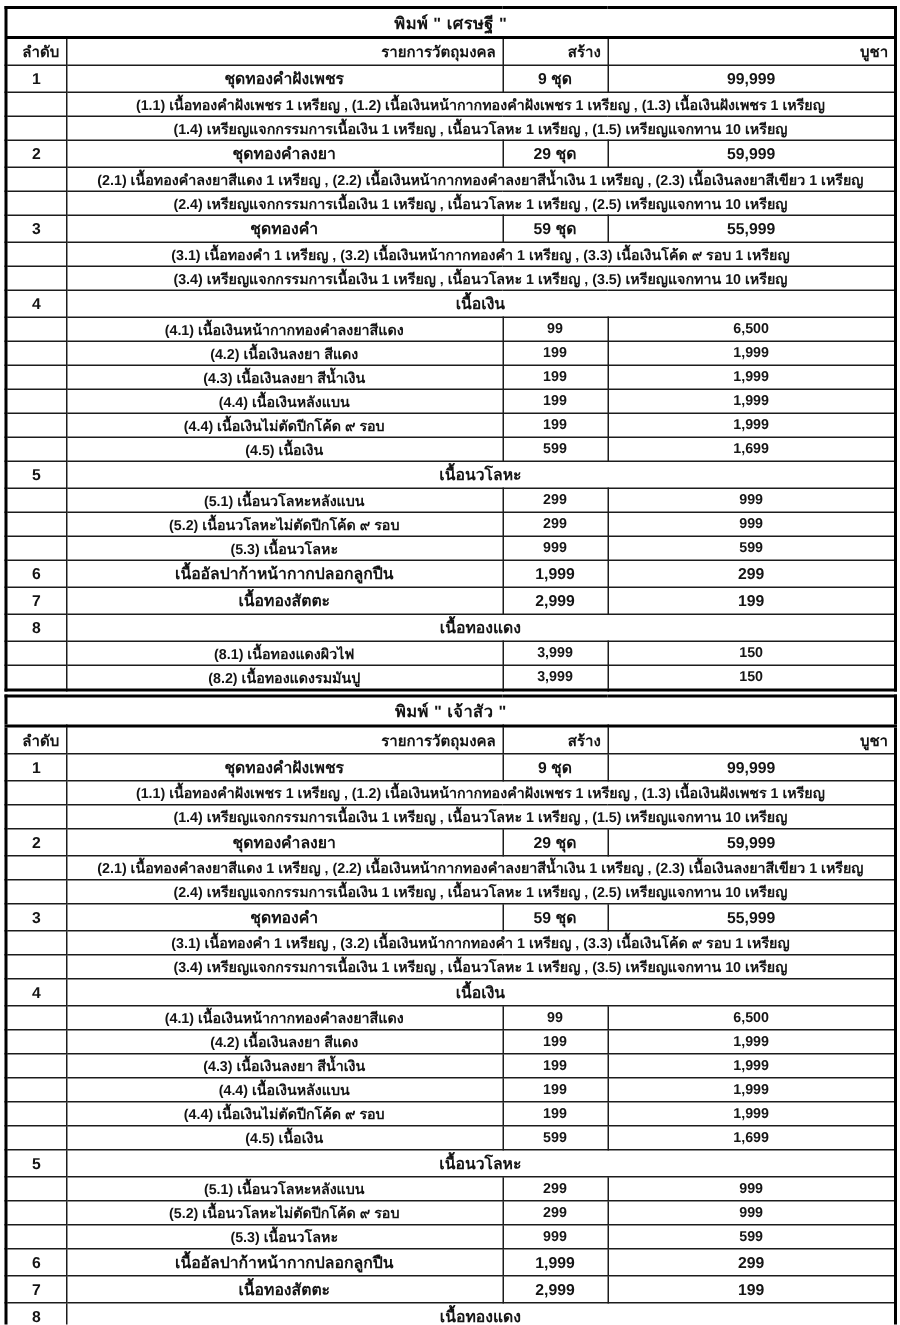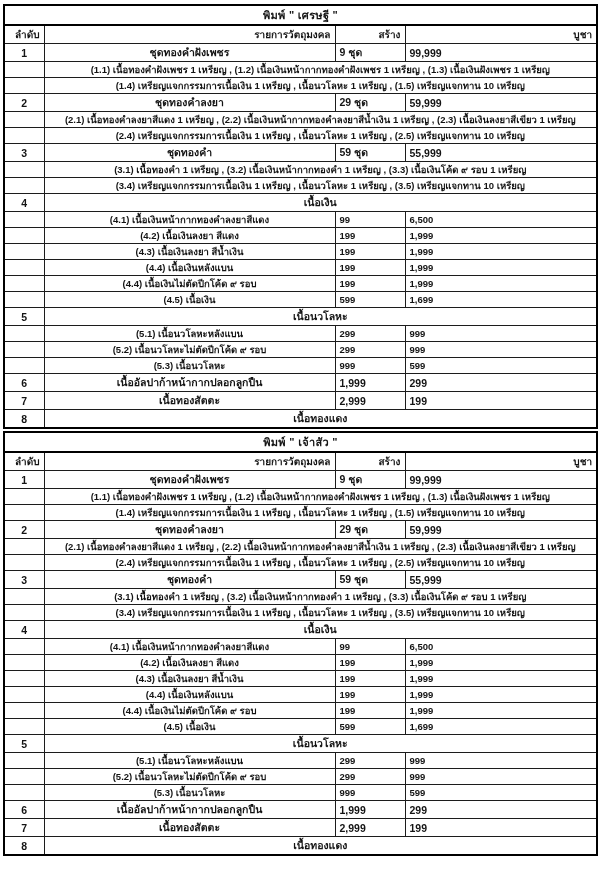--- a/index.html
+++ b/index.html
@@ -24,21 +24,21 @@
   tr.row-title td{
     text-align:center;height:17px;font-size:11px;letter-spacing:.3px;
     border-bottom:2px solid #000;
   }
   tr.row-header td{text-align:right;height:17px;font-size:10px;}
   tr.row-main td{height:17px;font-size:10.5px;}
   tr.row-group td{height:15px;font-size:10.5px;}
   tr.row-detail td{height:12px;font-size:9.5px;}
   td.c-no{text-align:center;}
   td.c-name{text-align:center;}
-  td.c-num{text-align:left;}
+  td.c-num{text-align:center;}
 </style>
 </head>
 <body>
 
 <div class="page">
     <table class="doc-table">
       <colgroup>
         <col style="width: 40px;">
         <col style="width: 291px;">
         <col style="width: 70px;">
@@ -167,20 +167,32 @@
         <tr class="row-main">
           <td class="c-no">7</td>
           <td class="c-name">เนื้อทองสัตตะ</td>
           <td class="c-num">2,999</td>
           <td class="c-num">199</td>
         </tr>
         <tr class="row-group">
           <td class="c-no">8</td>
           <td class="c-name" colspan="3">เนื้อทองแดง</td>
         </tr>
+        <tr class="row-detail">
+          <td class="c-no"></td>
+          <td class="c-name">(8.1) เนื้อทองแดงผิวไฟ</td>
+          <td class="c-num">3,999</td>
+          <td class="c-num">150</td>
+        </tr>
+        <tr class="row-detail">
+          <td class="c-no"></td>
+          <td class="c-name">(8.2) เนื้อทองแดงรมมันปู</td>
+          <td class="c-num">3,999</td>
+          <td class="c-num">150</td>
+        </tr>
       </tbody>
     </table>
     <table class="doc-table">
       <colgroup>
         <col style="width: 40px;">
         <col style="width: 291px;">
         <col style="width: 70px;">
         <col style="width: 192px;">
       </colgroup>
       <tbody>

